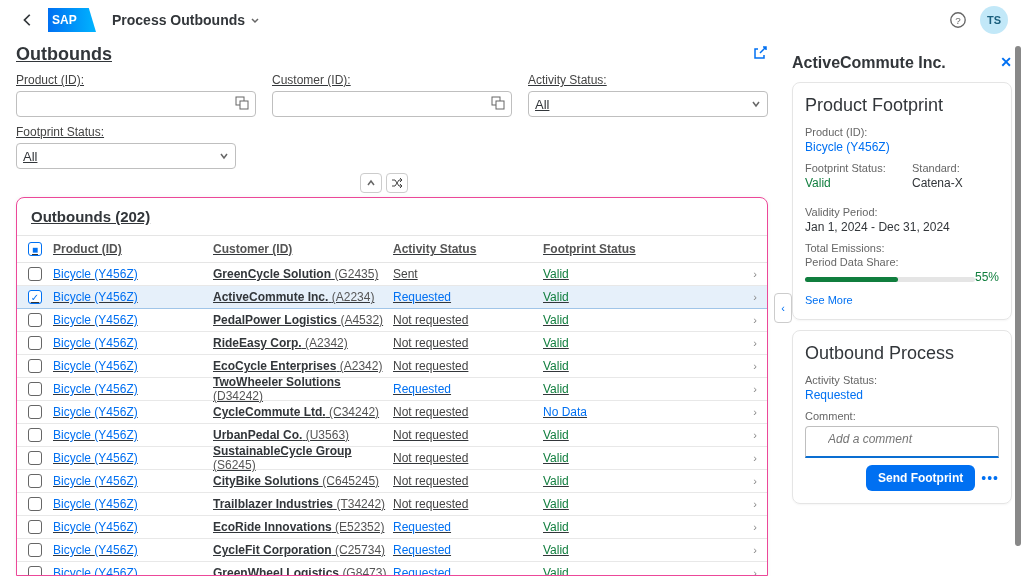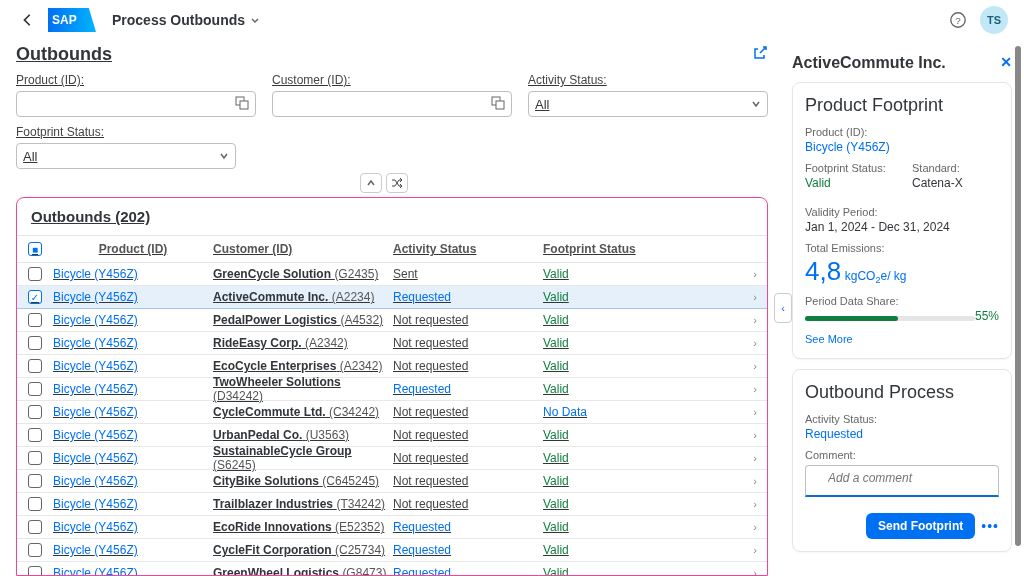--- a/index.html
+++ b/index.html
@@ -33,21 +33,21 @@
 .filters-row2 { display: flex; margin-bottom: 4px; }
 .filters-row2 .filter-col { width: 220px; flex: none; }
 
 .table-controls { display: flex; justify-content: flex-end; gap: 4px; margin-bottom: 4px; padding-right: 360px; }
 .ctrl-btn { width: 22px; height: 20px; border: 1px solid #ccc; border-radius: 4px; display: flex; align-items: center; justify-content: center; font-size: 11px; cursor: pointer; background: #fff; }
 
 .table-section { border: 1px solid #ec4899; border-radius: 8px 8px 0 0; overflow: hidden; flex: 1; display: flex; flex-direction: column; min-height: 0; box-shadow: 0 0 4px rgba(0,0,0,0.05); }
 .table-title { font-size: 15px; font-weight: 700; padding: 10px 14px; }
 .thead { display: flex; background: #fff; border-top: 1px solid #e5e5e5; border-bottom: 1px solid #e5e5e5; padding: 6px 0; font-size: 12px; font-weight: 600; color: #555; }
 .th-check { width: 36px; display: flex; justify-content: center; }
-.th-product { width: 160px; text-align: center; }
+.th-product { width: 160px; }
 .th-customer { width: 180px; }
 .th-activity { width: 150px; }
 .th-footprint { flex: 1; }
 .tbody { overflow-y: auto; flex: 1; position: relative; }
 .tbody::-webkit-scrollbar { width: 8px; }
 .tbody::-webkit-scrollbar-thumb { background: #888; border-radius: 4px; }
 .row { display: flex; align-items: center; border-bottom: 1px solid #e8e8e8; height: 23px; font-size: 12px; position: relative; }
 .row.selected { background: #e6f0fa; border-bottom: 1px solid #a0c5e8; }
 .cell-check { width: 36px; display: flex; justify-content: center; }
 .chk { width: 14px; height: 14px; border: 1px solid #666; border-radius: 3px; display: flex; align-items: center; justify-content: center; font-size: 10px; color: #0070f2; background: #fff; }
@@ -84,21 +84,21 @@
 .emission-big { font-size: 26px; font-weight: 400; color: #0070f2; display: inline-block; }
 .emission-unit { font-size: 12px; color: #0070f2; }
 .emission-unit sub { font-size: 9px; }
 .progress-bar { height: 5px; background: #e5e5e5; border-radius: 3px; margin-top: 4px; position: relative; }
 .progress-fill { height: 100%; background: #107e3e; border-radius: 3px; }
 .progress-row { display: flex; align-items: center; }
 .progress-pct { font-size: 12px; color: #107e3e; }
 .see-more { font-size: 11px; color: #0070f2; cursor: pointer; margin-top: 10px; display: inline-block; }
 .comment-box { border: 1px solid #bfbfbf; border-bottom: 2px solid #0a6ed1; border-radius: 4px 4px 0 0; height: 32px; padding: 4px 22px; margin-top: 4px; }
 .comment-box input { border: none; outline: none; width: 100%; font-style: italic; color: #888; font-size: 12px; }
-.card-footer { display: flex; justify-content: flex-end; gap: 6px; margin-top: 16px; align-items: center; }
+.card-footer { display: flex; justify-content: flex-end; gap: 6px; margin-top: 7px; align-items: center; }
 .send-btn { background: #0070f2; color: #fff; border-radius: 6px; padding: 6px 12px; font-size: 12px; font-weight: 600; cursor: pointer; }
 .more-btn { color: #0070f2; font-size: 14px; cursor: pointer; letter-spacing: 1px; }
 </style>
 </head>
 <body>
 
 <div class="topbar">
   <div class="back-btn">
     <svg width="14" height="14" viewBox="0 0 16 16">
         <path d="M10 2 L4 8 L10 14" stroke="#32363a" stroke-width="2" fill="none"></path>
@@ -364,24 +364,20 @@
           <div class="fld-value status-valid">Valid</div>
         </div>
         <div>
           <div class="fld-label">Standard:</div>
           <div class="fld-value">Catena-X</div>
         </div>
       </div>
       <div class="fld-label">Validity Period:</div>
       <div class="fld-value">Jan 1, 2024 - Dec 31, 2024</div>
       <div class="fld-label">Total Emissions:</div>
-      <div style="margin-bottom:8px;">
-        <span class="emission-big">4,8</span>
-        <span class="emission-unit"> kgCO<sub>2</sub>e/ kg</span>
-      </div>
       <div class="fld-label">Period Data Share:</div>
       <div class="progress-row">
         <div class="progress-bar" style="flex:1">
           <div class="progress-fill" id="share-fill" style="width: 55%;"></div>
         </div>
         <div class="progress-pct">55%</div>
       </div>
       <span class="see-more">See More</span>
     </div>
 

